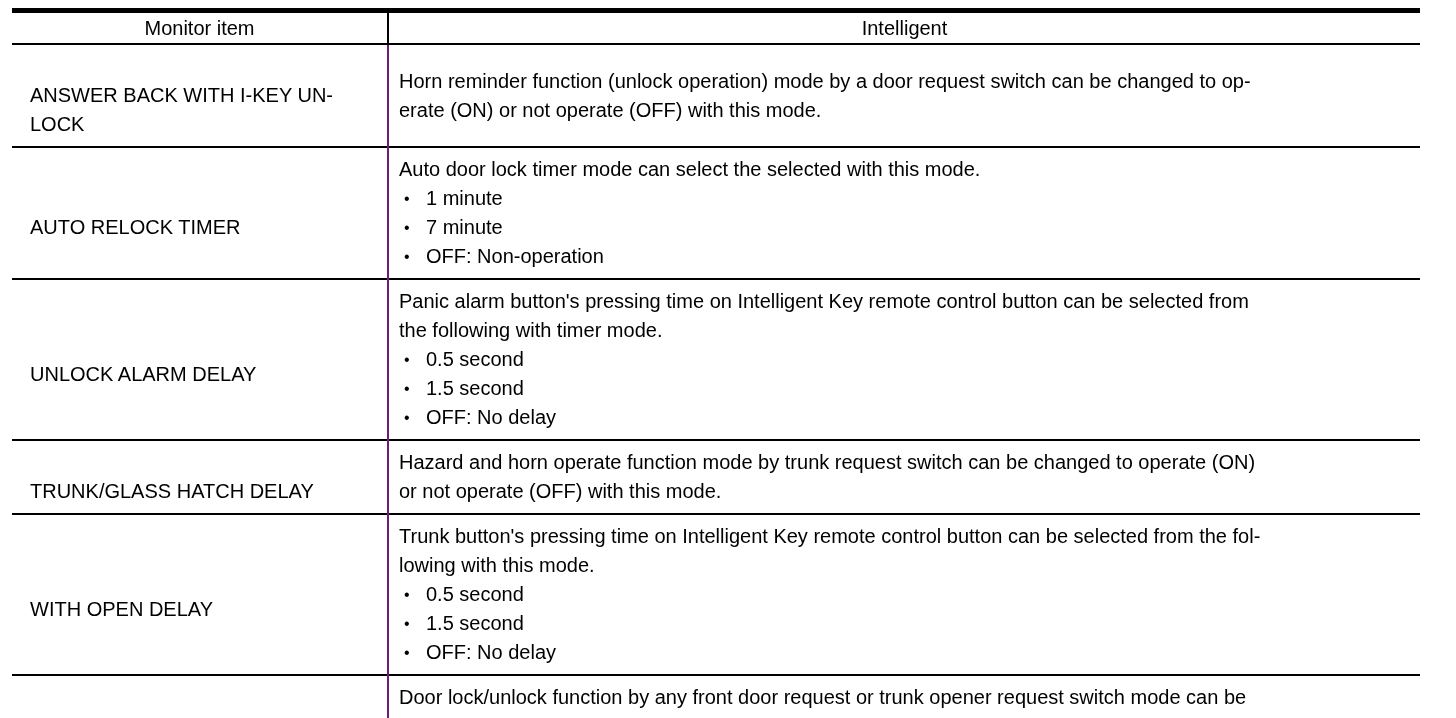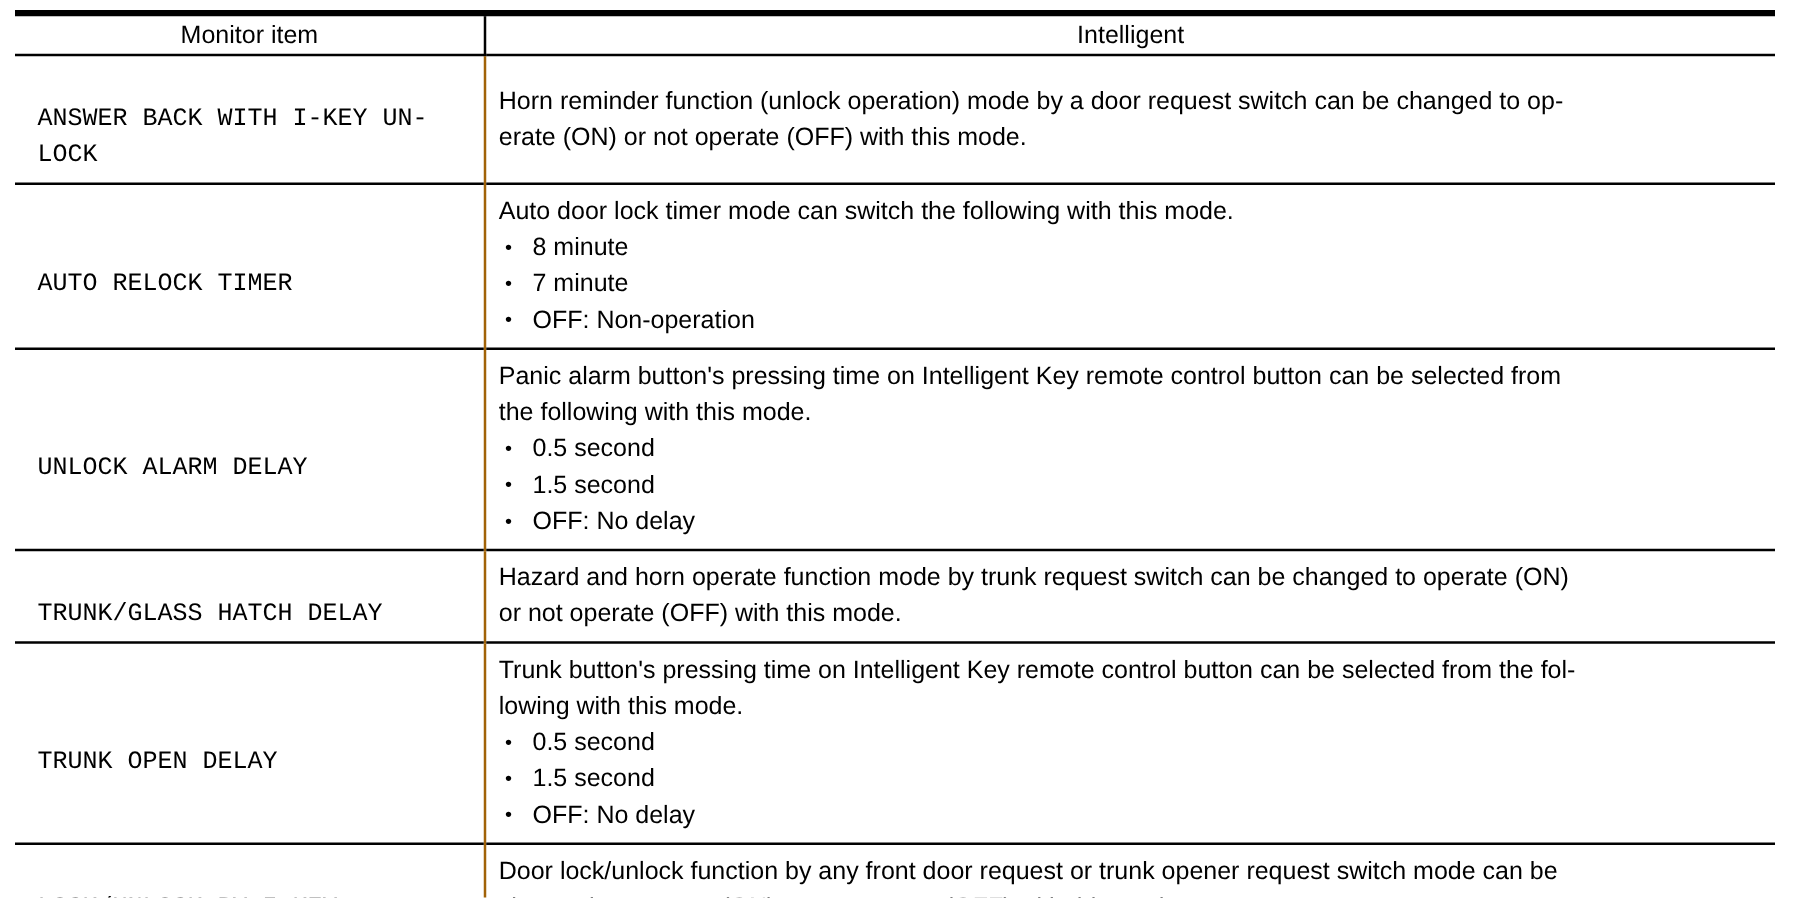--- a/index.html
+++ b/index.html
@@ -33,24 +33,23 @@
   }
   th.item-head { border-right: 2px solid #000; }
   td {
     border-top: 2px solid #000;
     font-size: 20px;
     line-height: 29px;
     vertical-align: middle;
     padding: 7px 8px 7px 10px;
   }
   td.item-cell {
-    border-right: 2px solid #a16207;
+    border-right: 2px solid #701a75;
     padding-left: 18px;
     white-space: pre-line;
-    font-family: Liberation Mono, monospace;
   }
   .desc-text { white-space: pre-line; }
   .bullet-row { display: flex; }
   .bullet-marker {
     flex: 0 0 22px;
     padding-left: 5px;
     font-size: 16px;
     line-height: 29px;
   }
   .bullet-label { line-height: 29px; }
@@ -81,45 +80,45 @@
 erate (ON) or not operate (OFF) with this mode.</div>
       <div class="bullet-list"></div>
     </td>
   </tr>
 
   <tr>
     <td class="item-cell">
       <span class="item-text">AUTO RELOCK TIMER</span>
     </td>
     <td class="desc-cell">
-      <div class="desc-text">Auto door lock timer mode can switch the following with this mode.</div>
+      <div class="desc-text">Auto door lock timer mode can select the selected with this mode.</div>
       <div class="bullet-list">
               <div class="bullet-row">
                 <span class="bullet-marker">•</span>
-                <span class="bullet-label">8 minute</span>
+                <span class="bullet-label">1 minute</span>
               </div>
               <div class="bullet-row">
                 <span class="bullet-marker">•</span>
                 <span class="bullet-label">7 minute</span>
               </div>
               <div class="bullet-row">
                 <span class="bullet-marker">•</span>
                 <span class="bullet-label">OFF: Non-operation</span>
               </div>
             </div>
     </td>
   </tr>
 
   <tr>
     <td class="item-cell">
       <span class="item-text">UNLOCK ALARM DELAY</span>
     </td>
     <td class="desc-cell">
       <div class="desc-text">Panic alarm button's pressing time on Intelligent Key remote control button can be selected from
-the following with this mode.</div>
+the following with timer mode.</div>
       <div class="bullet-list">
               <div class="bullet-row">
                 <span class="bullet-marker">•</span>
                 <span class="bullet-label">0.5 second</span>
               </div>
               <div class="bullet-row">
                 <span class="bullet-marker">•</span>
                 <span class="bullet-label">1.5 second</span>
               </div>
               <div class="bullet-row">
@@ -136,21 +135,21 @@
     </td>
     <td class="desc-cell">
       <div class="desc-text">Hazard and horn operate function mode by trunk request switch can be changed to operate (ON)
 or not operate (OFF) with this mode.</div>
       <div class="bullet-list"></div>
     </td>
   </tr>
 
   <tr>
     <td class="item-cell">
-      <span class="item-text">TRUNK OPEN DELAY</span>
+      <span class="item-text">WITH OPEN DELAY</span>
     </td>
     <td class="desc-cell">
       <div class="desc-text">Trunk button's pressing time on Intelligent Key remote control button can be selected from the fol-
 lowing with this mode.</div>
       <div class="bullet-list">
               <div class="bullet-row">
                 <span class="bullet-marker">•</span>
                 <span class="bullet-label">0.5 second</span>
               </div>
               <div class="bullet-row">

